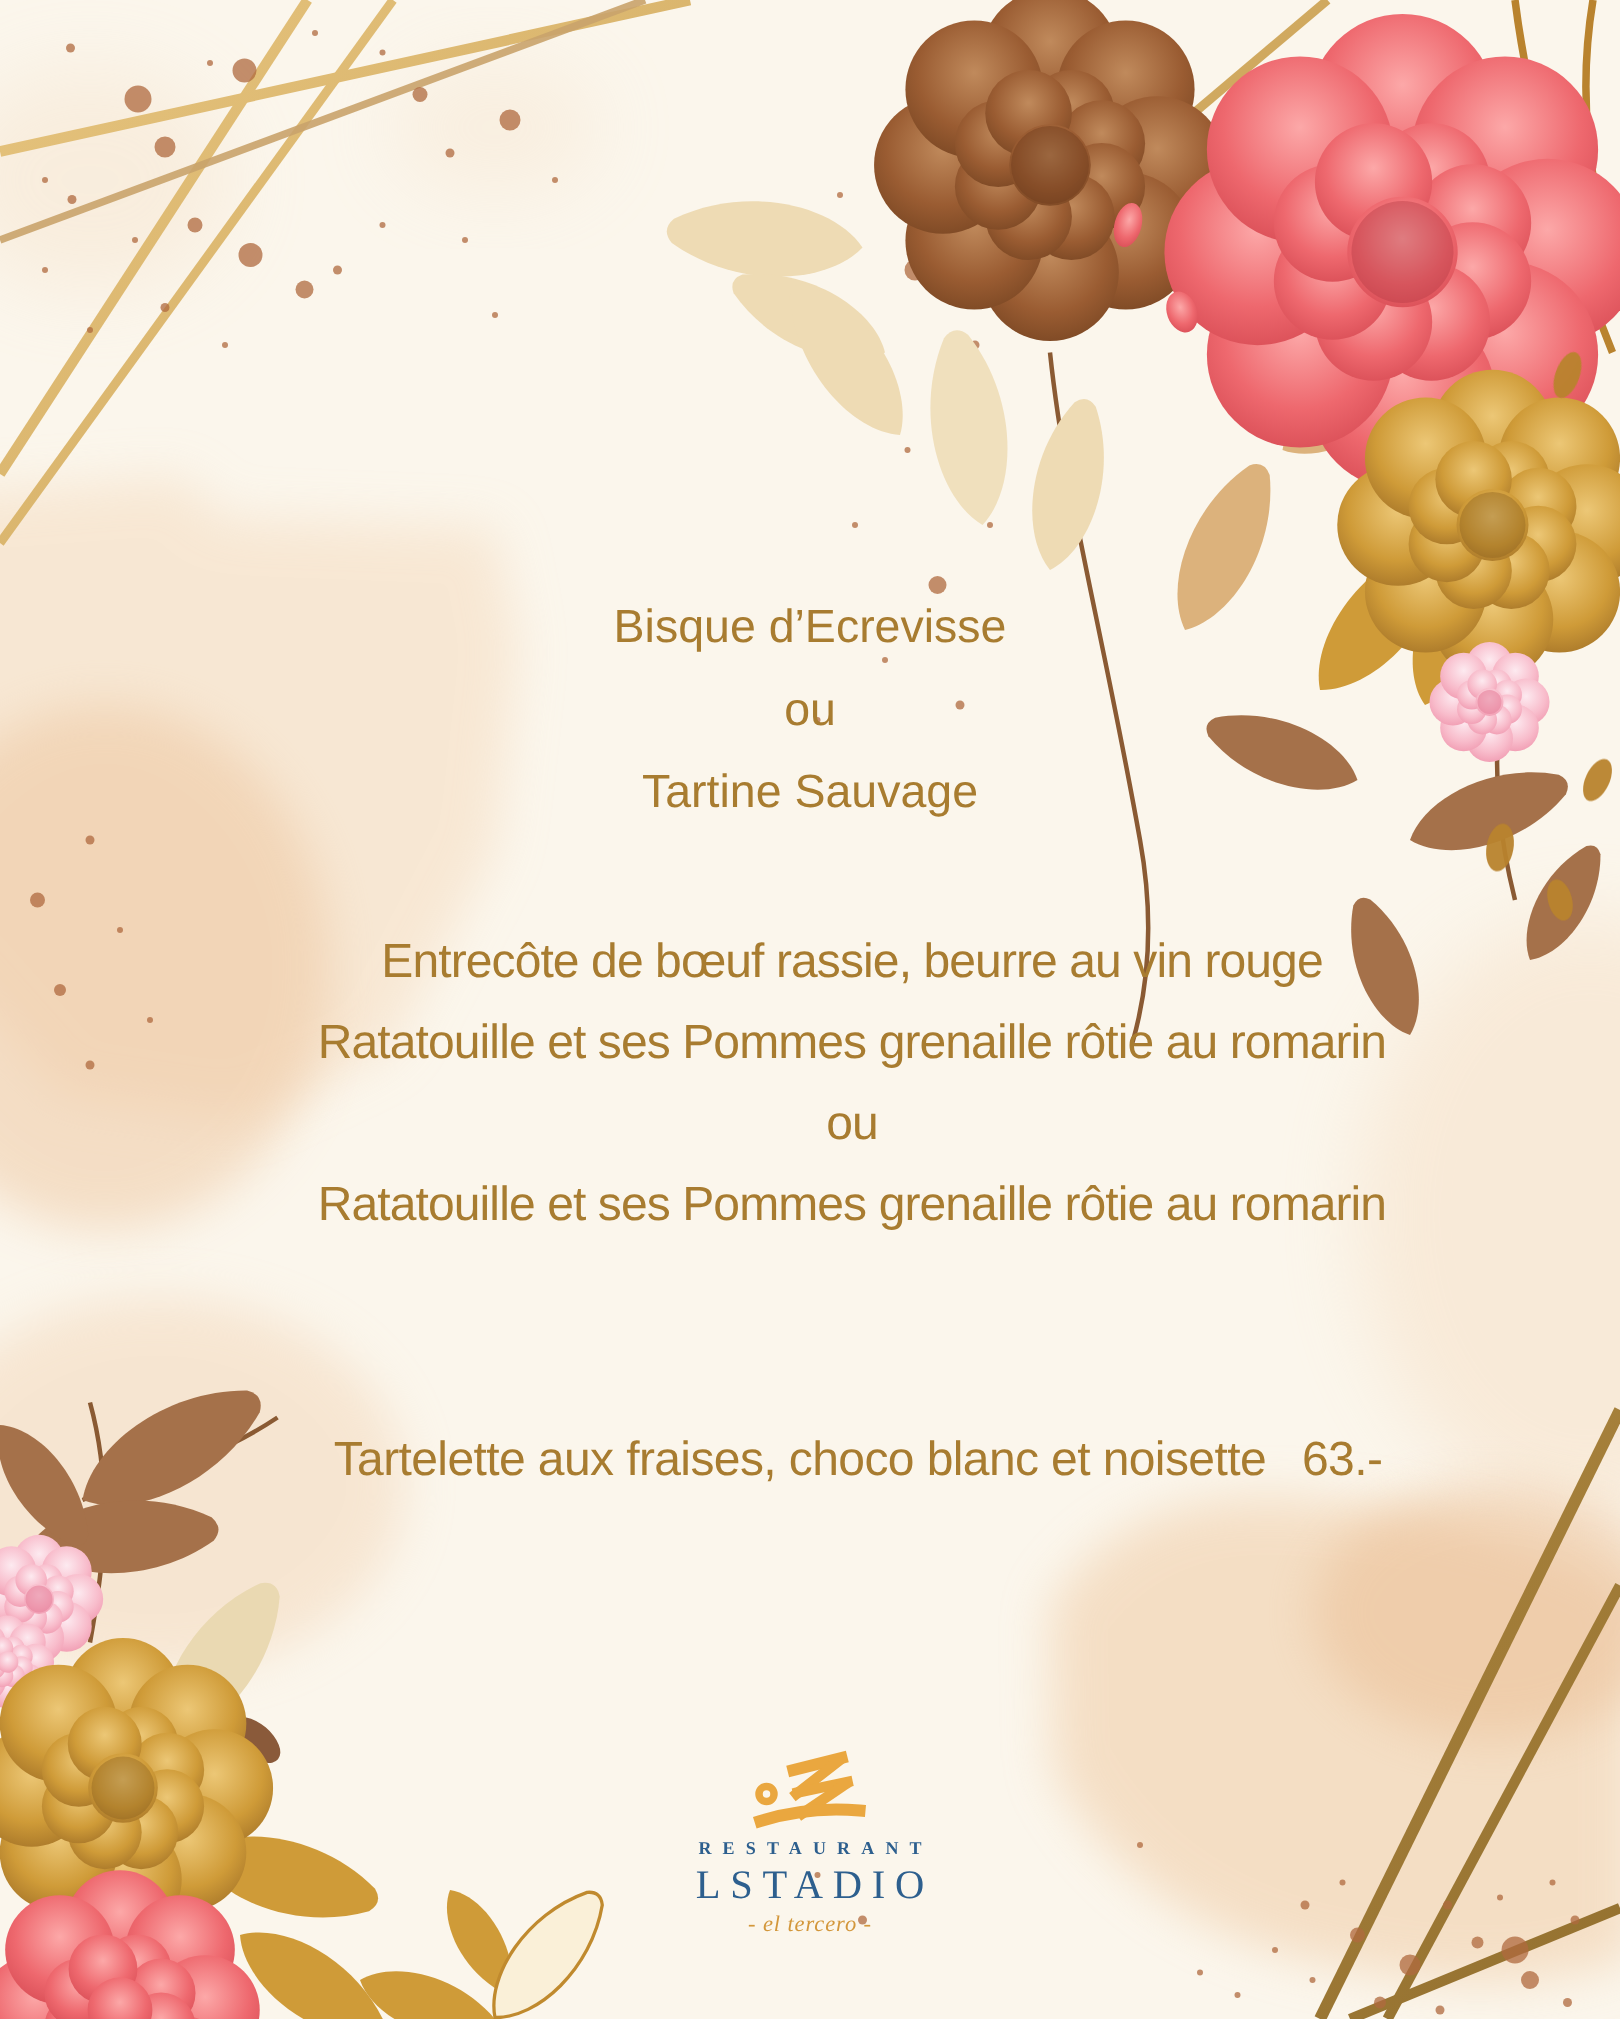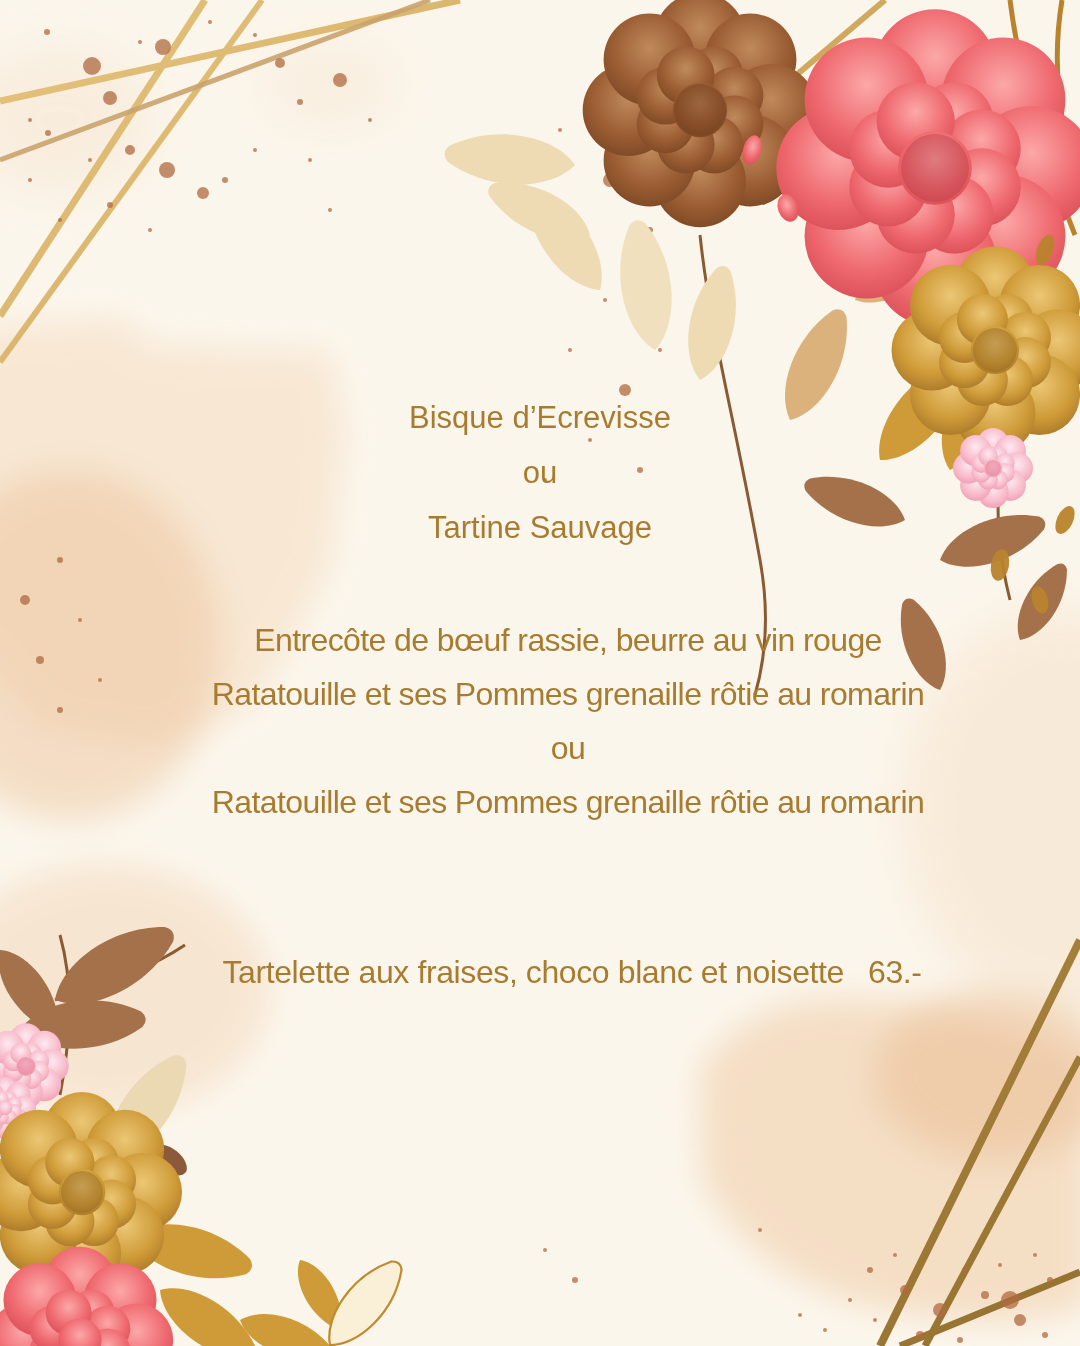--- a/index.html
+++ b/index.html
@@ -278,14 +278,29 @@
       <div class="line">Ratatouille et ses Pommes grenaille rôtie au romarin</div>
       <div class="line">ou</div>
       <div class="line">Ratatouille et ses Pommes grenaille rôtie au romarin</div>
     </section>
 
     <section class="course dessert">
       <div class="line"><span>Tartelette aux fraises, choco blanc et noisette</span><span class="price">63.-</span></div>
     </section>
   </main>
 
+  <div class="logo">
+    <svg class="logo-icon" viewBox="0 0 84 54" xmlns="http://www.w3.org/2000/svg">
+      <g stroke="#eaa73f" fill="none" stroke-linecap="square">
+        <circle cx="13" cy="30" r="5" stroke-width="5"></circle>
+        <path d="M31,14 L63,6" stroke-width="8"></path>
+        <path d="M61,8 L33,30" stroke-width="7"></path>
+        <path d="M34,29 L67,22" stroke-width="7"></path>
+        <path d="M65,24 L37,43" stroke-width="7"></path>
+        <path d="M9,48 Q41,38 75,41" stroke-width="8"></path>
+      </g>
+    </svg>
+    <div class="logo-restaurant">RESTAURANT</div>
+    <div class="logo-name">LSTADIO</div>
+    <div class="logo-tagline">- el tercero -</div>
+  </div>
 
 </div>
 
 </body></html>

